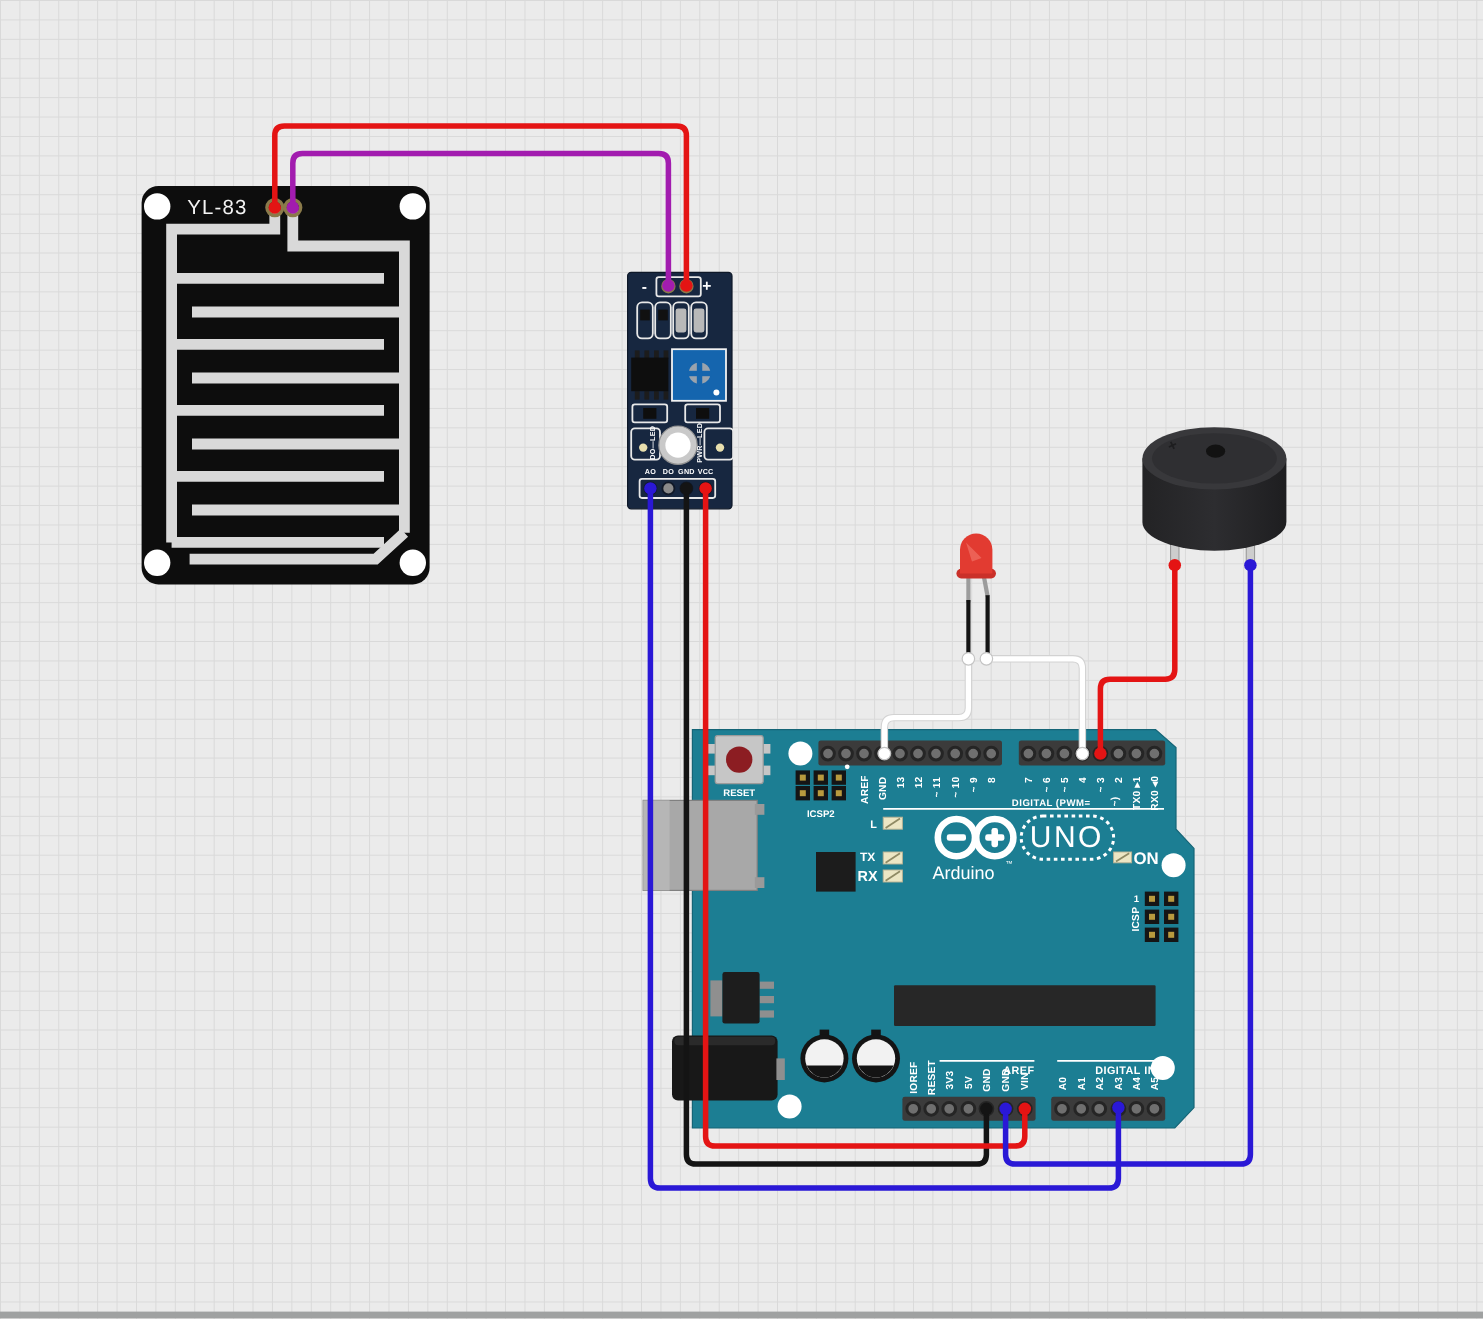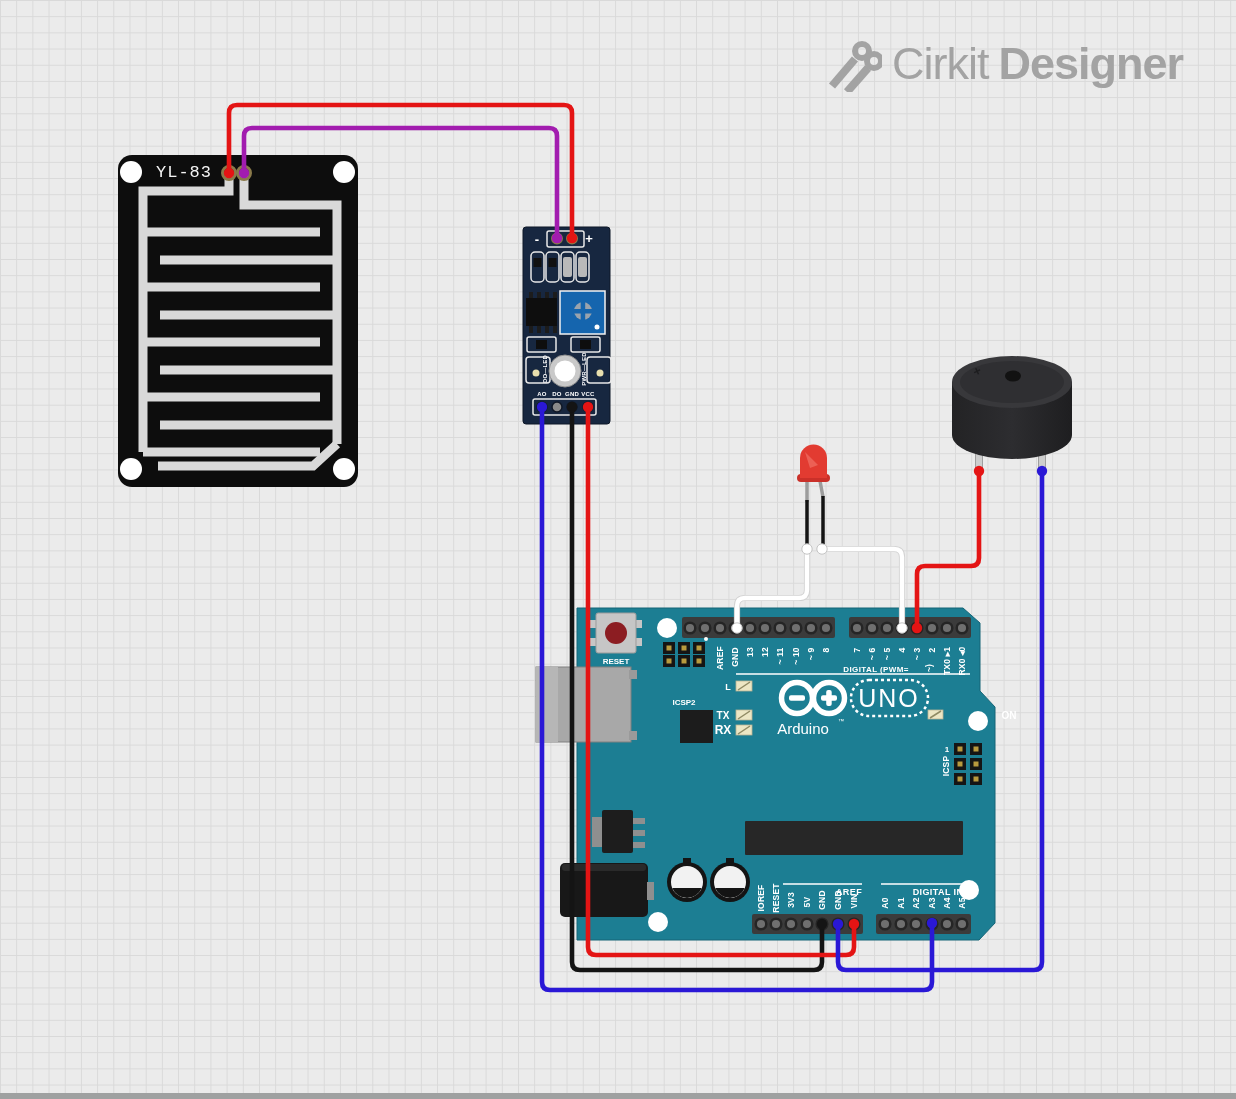--- a/index.html
+++ b/index.html
@@ -14,40 +14,28 @@
   #scene{position:absolute;left:0;top:0;}
   .lab{position:absolute;white-space:nowrap;transform:translate(-50%,-50%);color:#fff;}
   .vlab{position:absolute;white-space:nowrap;transform:translate(-50%,-50%) rotate(-90deg);color:#fff;}
   .pinlab{font-weight:bold;font-size:8.5px;letter-spacing:.2px;}
   .cap{font-weight:bold;font-size:8.5px;letter-spacing:.4px;}
   .modlab{font-weight:bold;font-size:6px;letter-spacing:.2px;}
   #logo{position:absolute;left:826px;top:36px;display:flex;align-items:center;gap:10px;color:#a3a3a3;}
   #logo .t1{font-size:45px;font-weight:400;letter-spacing:-1px;}
   #logo .t2{font-size:45px;font-weight:700;letter-spacing:-1px;}
   #yl83-label{position:absolute;left:156px;top:163px;color:#f4f4f4;
-    font-family:Liberation Mono, monospace;font-size:17px;letter-spacing:1px;}
+    font-family:Liberation Sans, sans-serif;font-size:17px;letter-spacing:1px;}
   #bottom-strip{position:absolute;left:0;bottom:0;width:100%;height:6px;background:#9fa1a1;}
 </style>
 </head>
 <body>
 
 <div id="stage">
 
-  <div id="logo">
-    <svg width="56" height="56" viewBox="0 0 56 56">
-      <g stroke="#a3a3a3" fill="none">
-        <line x1="6" y1="50" x2="29" y2="23" stroke-width="8"></line>
-        <circle cx="36" cy="15" r="7" stroke-width="6"></circle>
-        <line x1="21" y1="56" x2="42" y2="32" stroke-width="8"></line>
-        <circle cx="48" cy="25" r="7" stroke-width="6"></circle>
-      </g>
-    </svg>
-    <span class="t1">Cirkit</span>
-    <span class="t2">Designer</span>
-  </div>
 
   <svg id="scene" width="1236" height="1099" viewBox="0 0 1236 1099">
     <defs>
       <linearGradient id="bz" x1="0" y1="0" x2="1" y2="0">
         <stop offset="0" stop-color="#232325"></stop>
         <stop offset="0.5" stop-color="#2d2d30"></stop>
         <stop offset="1" stop-color="#1e1e20"></stop>
       </linearGradient>
     </defs>
 
@@ -344,21 +332,21 @@
   <span class="lab" style="left:537px;top:239px;font-size:13px;font-weight:bold;">-</span>
   <span class="lab" style="left:589px;top:238px;font-size:13px;font-weight:bold;">+</span>
   <span class="vlab modlab" style="left:545px;top:369px;">DO—LED</span>
   <span class="vlab modlab" style="left:584px;top:369px;">PWR—LED</span>
   <span class="lab modlab" style="left:542px;top:394px;">AO</span>
   <span class="lab modlab" style="left:557px;top:394px;">DO</span>
   <span class="lab modlab" style="left:572px;top:394px;">GND</span>
   <span class="lab modlab" style="left:588px;top:394px;">VCC</span>
 
   <span class="lab" style="left:616px;top:661px;font-size:8px;font-weight:bold;">RESET</span>
-  <span class="lab" style="left:684px;top:678px;font-size:8px;font-weight:bold;margin-top:24px;">ICSP2</span>
+  <span class="lab" style="left:684px;top:678px;font-size:8px;font-weight:bold;">ICSP2</span>
   <span class="vlab pinlab" style="left:720px;top:658px;">AREF</span>
   <span class="vlab pinlab" style="left:735px;top:657px;">GND</span>
   <span class="vlab pinlab" style="left:750px;top:652px;">13</span>
   <span class="vlab pinlab" style="left:765px;top:652px;">12</span>
   <span class="vlab pinlab" style="left:780px;top:656px;">~ 11</span>
   <span class="vlab pinlab" style="left:796px;top:656px;">~ 10</span>
   <span class="vlab pinlab" style="left:811px;top:654px;">~ 9</span>
   <span class="vlab pinlab" style="left:826px;top:650px;">8</span>
   <span class="vlab pinlab" style="left:857px;top:650px;">7</span>
   <span class="vlab pinlab" style="left:872px;top:654px;">~ 6</span>
@@ -369,21 +357,21 @@
   <span class="vlab pinlab" style="left:947px;top:661px;">TX0 ▸1</span>
   <span class="vlab pinlab" style="left:962px;top:661px;">RX0 ◂0</span>
   <span class="lab cap" style="left:876px;top:669px;font-size:8px;">DIGITAL (PWM=</span>
   <span class="vlab pinlab" style="left:929px;top:668px;">~)</span>
   <span class="lab" style="left:728px;top:687px;font-size:9px;font-weight:bold;">L</span>
   <span class="lab" style="left:723px;top:715px;font-size:10px;font-weight:bold;">TX</span>
   <span class="lab" style="left:723px;top:730px;font-size:12px;font-weight:bold;">RX</span>
   <span class="lab" style="left:803px;top:728px;font-size:15px;text-align:right;">Arduino</span>
   <span class="lab" style="left:841px;top:721px;font-size:6px;">™</span>
   <span class="lab" style="left:889px;top:698px;font-size:25px;font-weight:normal;letter-spacing:2px;">UNO</span>
-  <span class="lab" style="left:1009px;top:715px;font-size:10px;font-weight:bold;">ON</span>
+  <span class="lab" style="left:955px;top:715px;font-size:14px;font-weight:bold;">ON</span>
   <span class="lab" style="left:947px;top:749px;font-size:8px;font-weight:bold;">1</span>
   <span class="vlab pinlab" style="left:946px;top:766px;">ICSP</span>
   <span class="vlab pinlab" style="left:761px;top:898px;">IOREF</span>
   <span class="vlab pinlab" style="left:776px;top:898px;">RESET</span>
   <span class="vlab pinlab" style="left:791px;top:900px;">3V3</span>
   <span class="vlab pinlab" style="left:807px;top:902px;">5V</span>
   <span class="vlab pinlab" style="left:822px;top:900px;">GND</span>
   <span class="vlab pinlab" style="left:838px;top:900px;">GND</span>
   <span class="vlab pinlab" style="left:854px;top:901px;">VIN</span>
   <span class="lab cap" style="left:849px;top:892px;font-size:9px;">AREF</span>

